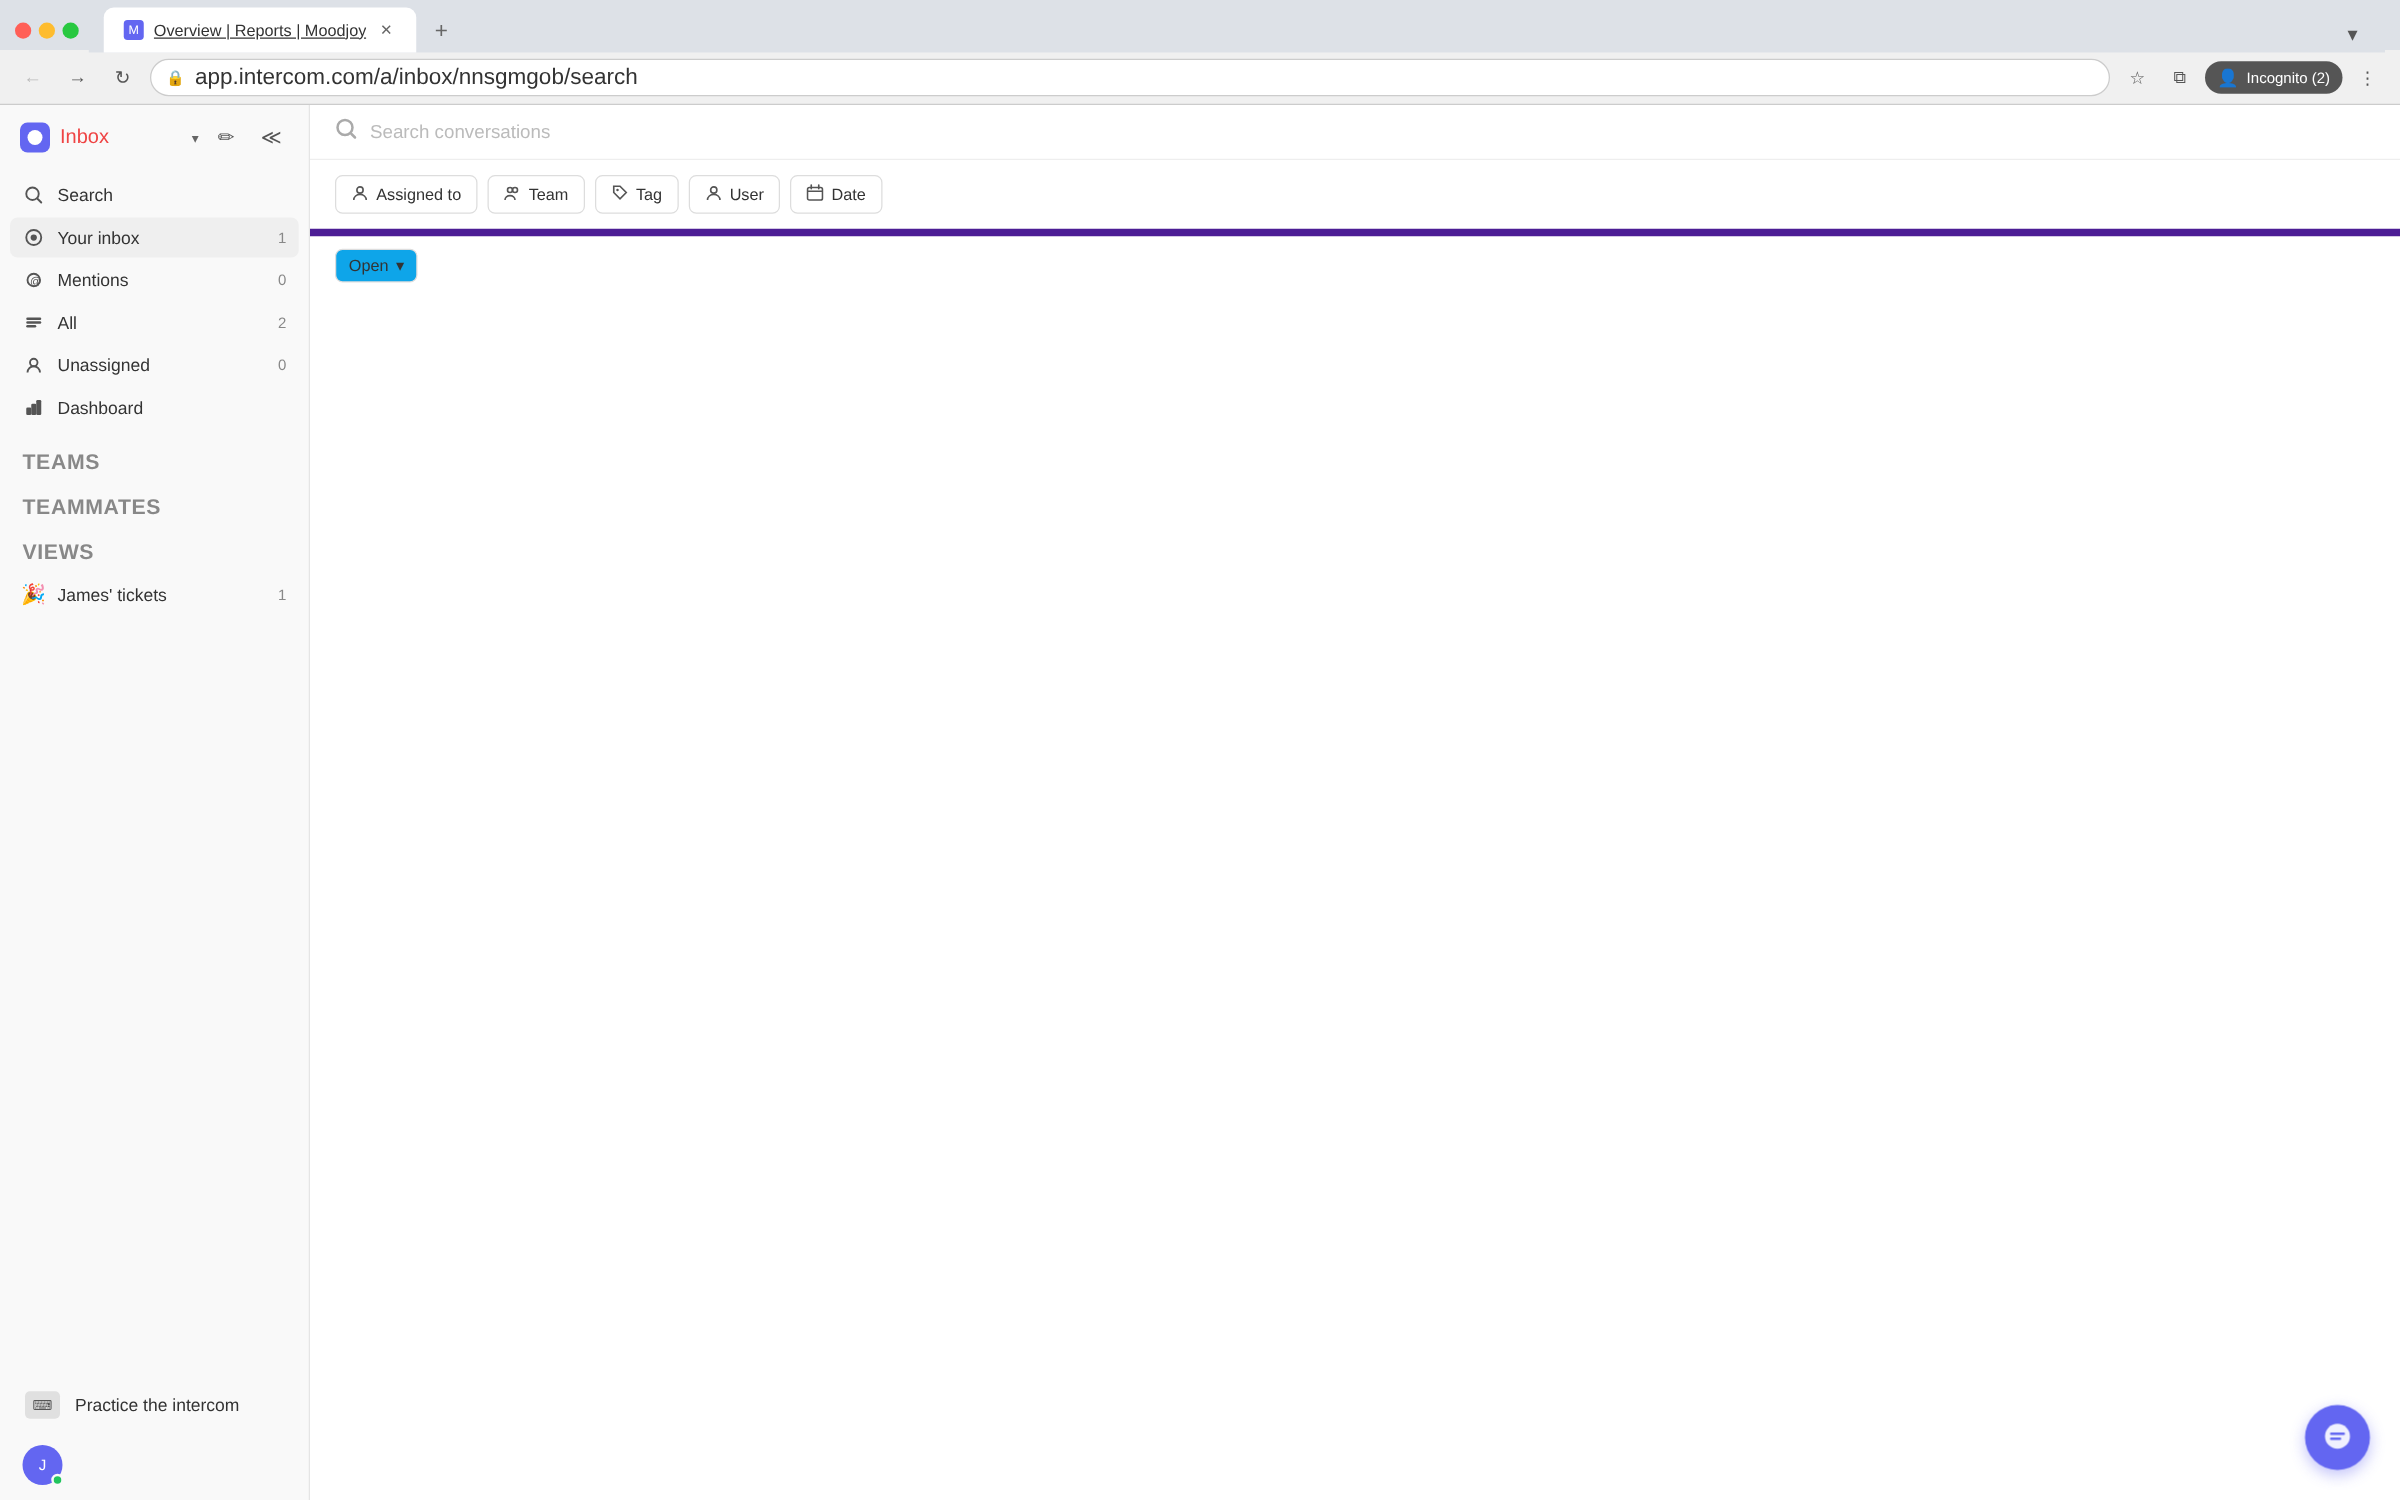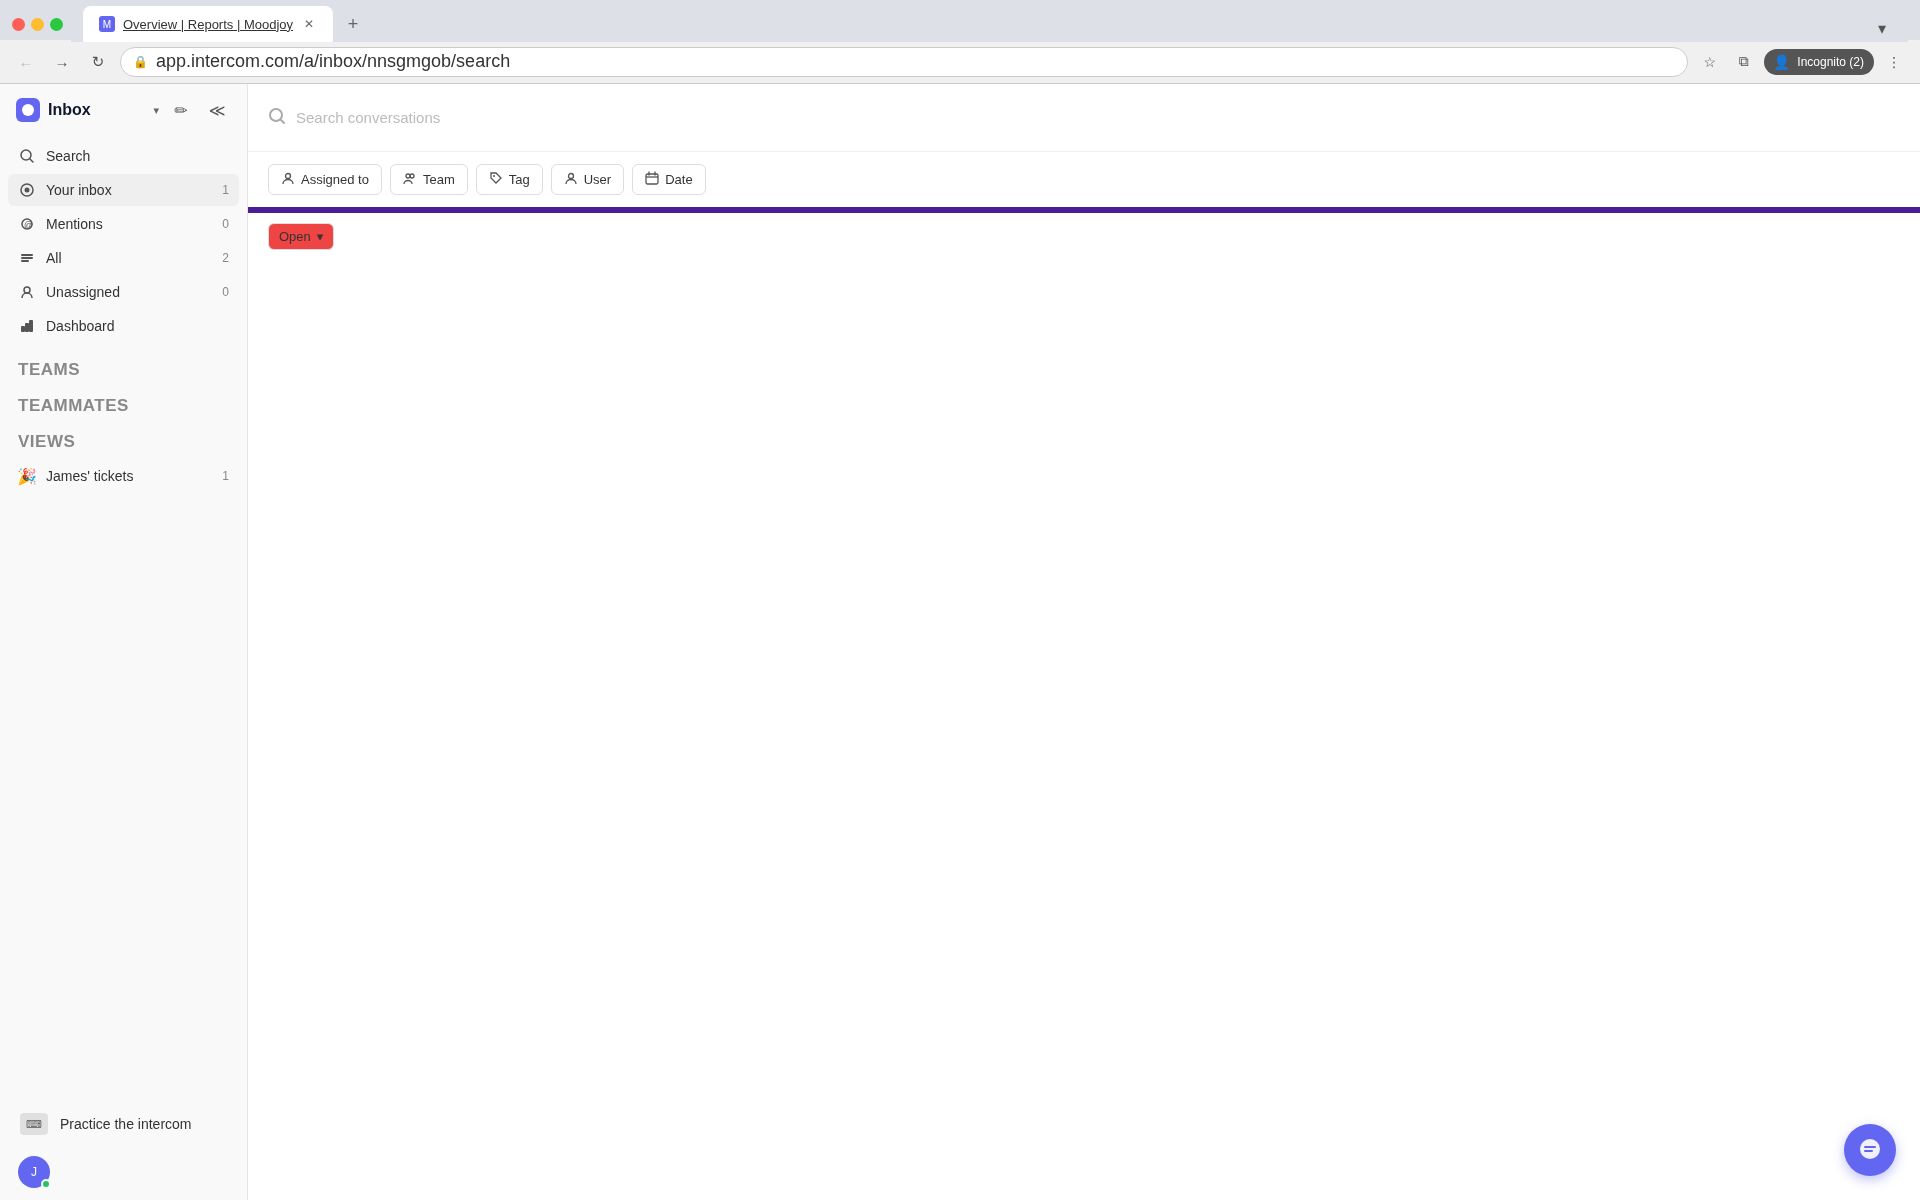--- a/index.html
+++ b/index.html
@@ -32,21 +32,21 @@
     .incognito-btn { display: flex; align-items: center; gap: 6px; background: #555; color: white; border-radius: 14px; padding: 2px 10px; font-size: 12px; height: 26px; }
 
     
     .app-container { display: flex; height: calc(1200px - 80px); background: white; }
 
     
     .sidebar { width: 248px; background: #f9f9f9; border-right: 1px solid #e5e5e5; display: flex; flex-direction: column; flex-shrink: 0; overflow-y: auto; }
     .sidebar-header { display: flex; align-items: center; padding: 12px 16px; gap: 8px; height: 52px; }
     .sidebar-logo { width: 24px; height: 24px; background: #6366f1; border-radius: 6px; display: flex; align-items: center; justify-content: center; }
     .sidebar-logo svg { width: 14px; height: 14px; fill: white; }
-    .sidebar-title { font-size: 16px; font-weight: 700; color: #0f172a; flex: 1; }
+    .sidebar-title { font-size: 16px; font-weight: 400; color: #ef4444; flex: 1; }
     .sidebar-title-arrow { font-size: 11px; color: #666; }
     .sidebar-icon-btn { width: 28px; height: 28px; display: flex; align-items: center; justify-content: center; color: #555; cursor: pointer; font-size: 16px; border-radius: 4px; }
 
     .sidebar-nav { padding: 4px 8px; }
     .nav-item { display: flex; align-items: center; gap: 10px; padding: 7px 10px; border-radius: 6px; cursor: pointer; color: #333; font-size: 14px; margin-bottom: 2px; }
     .nav-item.active { background: #efefef; }
     .nav-item-icon { width: 18px; height: 18px; display: flex; align-items: center; justify-content: center; flex-shrink: 0; }
     .nav-item-label { flex: 1; }
     .nav-item-count { font-size: 12px; color: #888; min-width: 16px; text-align: right; }
 
@@ -60,31 +60,31 @@
     .footer-icon { width: 32px; height: 32px; display: flex; align-items: center; justify-content: center; }
     .keyboard-icon-box { width: 28px; height: 22px; background: #e0e0e0; border-radius: 4px; display: flex; align-items: center; justify-content: center; font-size: 11px; color: #555; }
 
     
     .avatar { width: 32px; height: 32px; border-radius: 50%; background: #6366f1; display: flex; align-items: center; justify-content: center; color: white; font-size: 12px; position: relative; }
     .avatar-dot { width: 10px; height: 10px; background: #22c55e; border: 2px solid #f9f9f9; border-radius: 50%; position: absolute; bottom: -1px; right: -1px; }
 
     
     .main-content { flex: 1; display: flex; flex-direction: column; background: white; }
 
-    .search-bar { padding: 12px 20px; border-bottom: 1px solid #eee; display: flex; align-items: center; gap: 10px; height: 68px; }
+    .search-bar { padding: 12px 20px; border-bottom: 1px solid #eee; display: flex; align-items: center; gap: 10px; height: 44px; }
     .search-icon { color: #999; font-size: 16px; }
     .search-input { border: none; outline: none; font-size: 15px; color: #333; flex: 1; background: transparent; }
     .search-input::placeholder { color: #bbb; }
 
     .filter-bar { display: flex; align-items: center; gap: 8px; padding: 12px 20px; border-bottom: 6px solid #4c1d95; }
     .filter-btn { display: flex; align-items: center; gap: 6px; padding: 6px 12px; border: 1px solid #ddd; border-radius: 6px; background: white; cursor: pointer; font-size: 13px; color: #333; }
     .filter-btn-icon { font-size: 14px; color: #555; }
 
     .status-bar { padding: 10px 20px; display: flex; align-items: center; gap: 8px; }
-    .status-btn { display: flex; align-items: flex-end; gap: 6px; padding: 5px 10px; border-radius: 6px; background: #ef4444; border: 1px solid #ddd; cursor: pointer; font-size: 13px; color: #333; }
+    .status-btn { display: flex; align-items: flex-end; gap: 6px; padding: 5px 10px; border-radius: 6px; background: #0ea5e9; border: 1px solid #ddd; cursor: pointer; font-size: 13px; color: #333; }
 
     .empty-content { flex: 1; }
 
     
     .chat-btn { position: fixed; bottom: 24px; right: 24px; width: 52px; height: 52px; background: #6366f1; border-radius: 50%; display: flex; align-items: center; justify-content: center; cursor: pointer; box-shadow: 0 4px 12px rgba(99,102,241,0.4); }
   </style>
 </head>
 <body>
 
 <div class="browser-chrome">

